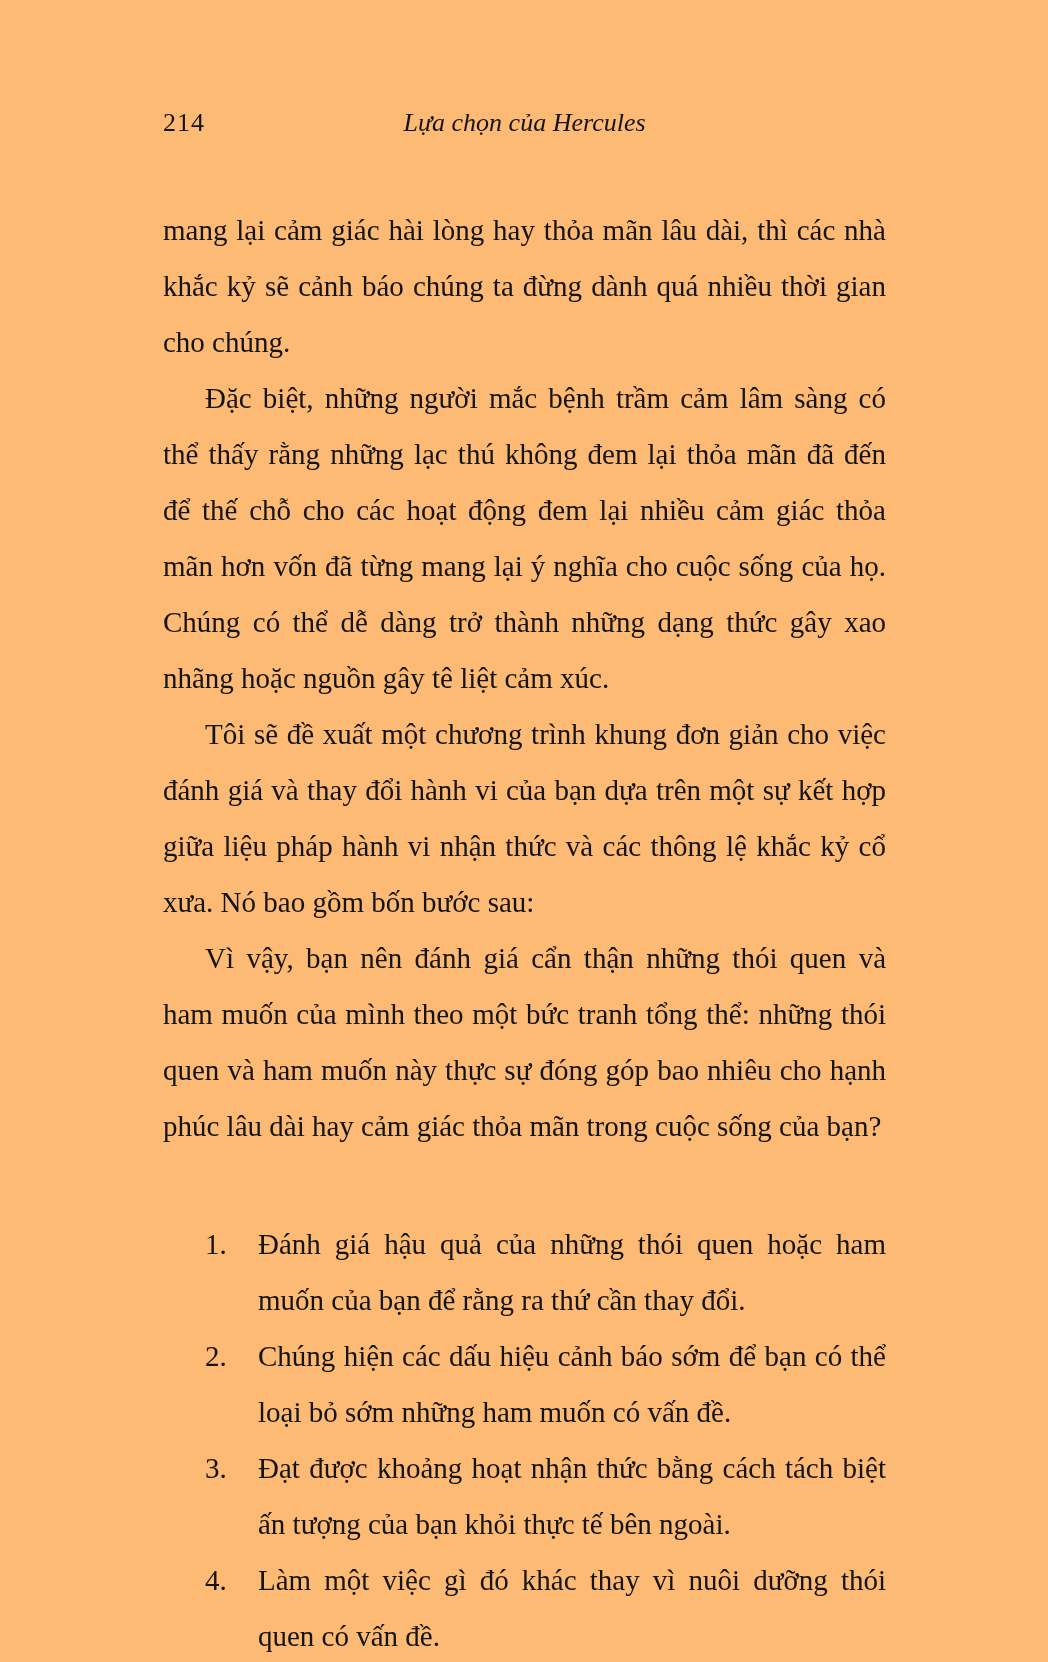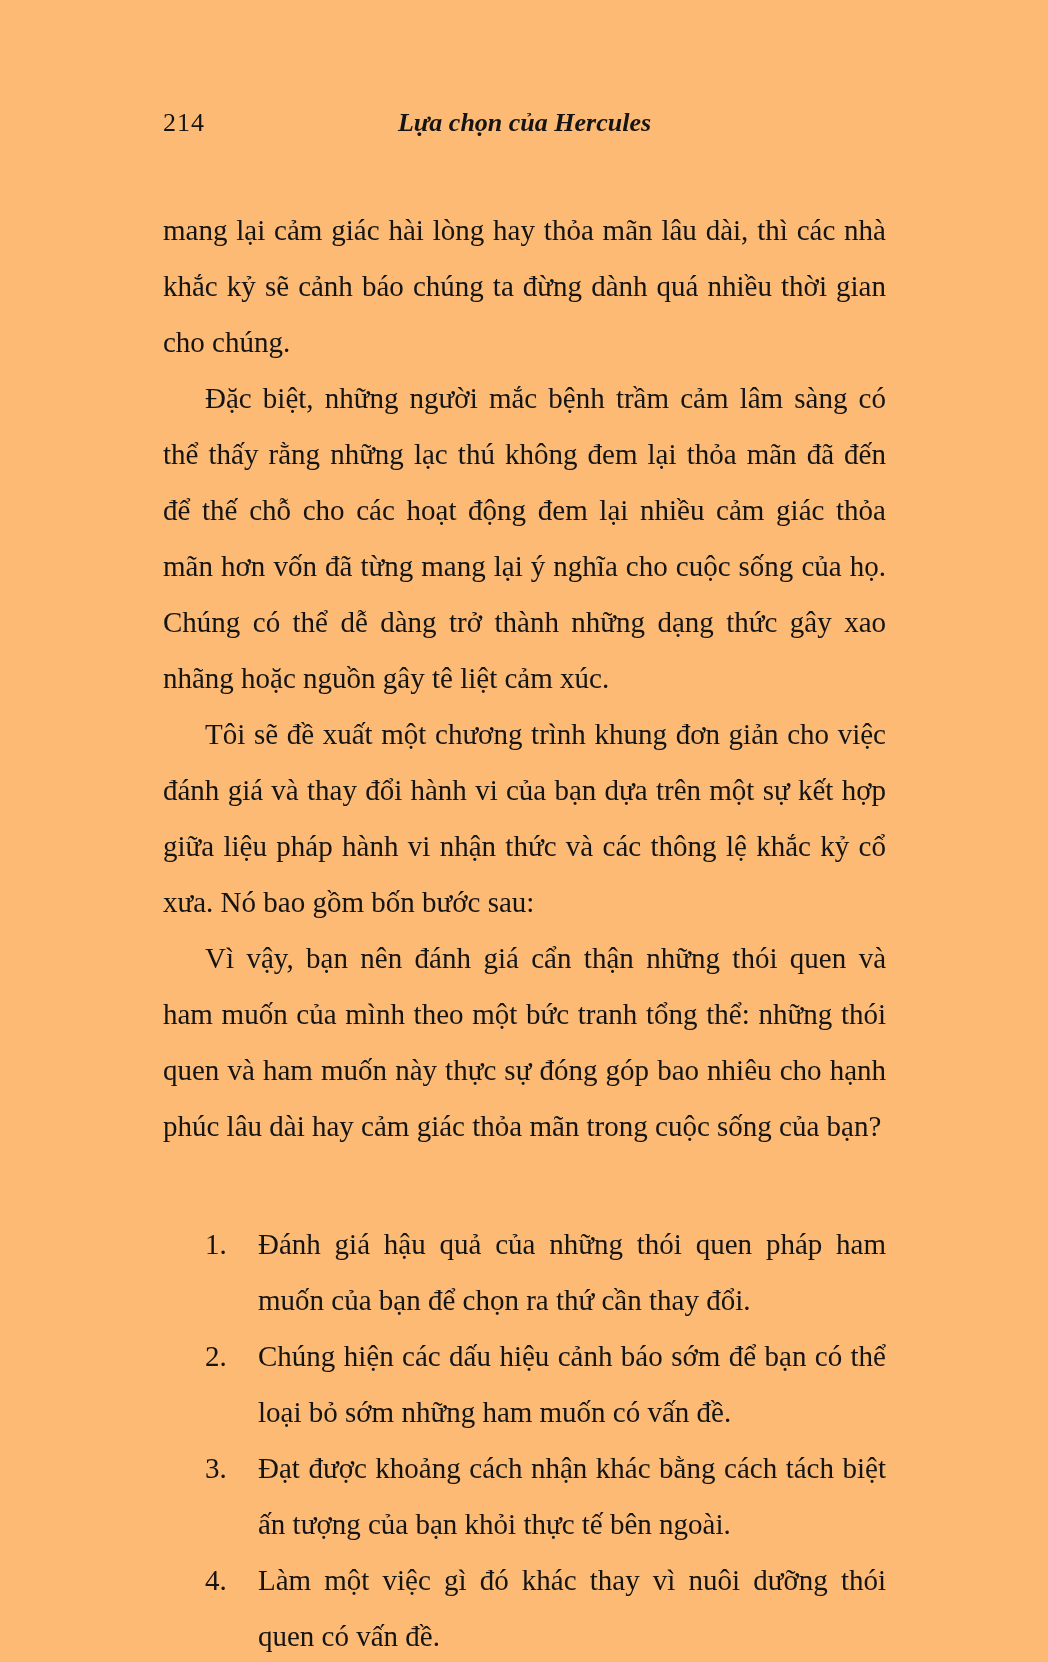--- a/index.html
+++ b/index.html
@@ -30,21 +30,20 @@
     position: absolute;
     left: 0;
     top: 0;
     font-style: normal;
     letter-spacing: 1px;
   }
   .running-title {
     display: block;
     text-align: center;
     font-style: italic;
-    font-weight: bold;
   }
   .page-body {
     font-size: 29px;
     line-height: 56px;
   }
   .page-body p {
     margin: 0;
     text-align: justify;
     text-justify: inter-word;
   }
@@ -85,31 +84,31 @@
     <p class="indent">Đặc biệt, những người mắc bệnh trầm cảm lâm sàng có thể thấy rằng những lạc thú không đem lại thỏa mãn đã đến để thế chỗ cho các hoạt động đem lại nhiều cảm giác thỏa mãn hơn vốn đã từng mang lại ý nghĩa cho cuộc sống của họ. Chúng có thể dễ dàng trở thành những dạng thức gây xao nhãng hoặc nguồn gây tê liệt cảm xúc.</p>
 
     <p class="indent">Tôi sẽ đề xuất một chương trình khung đơn giản cho việc đánh giá và thay đổi hành vi của bạn dựa trên một sự kết hợp giữa liệu pháp hành vi nhận thức và các thông lệ khắc kỷ cổ xưa. Nó bao gồm bốn bước sau:</p>
 
     <p class="indent">Vì vậy, bạn nên đánh giá cẩn thận những thói quen và ham muốn của mình theo một bức tranh tổng thể: những thói quen và ham muốn này thực sự đóng góp bao nhiêu cho hạnh phúc lâu dài hay cảm giác thỏa mãn trong cuộc sống của bạn?</p>
 
     <div class="steps-list">
 
       <div class="list-item">
         <span class="num">1.</span>
-        <span class="txt">Đánh giá hậu quả của những thói quen pháp ham muốn của bạn để chọn ra thứ cần thay đổi.</span>
+        <span class="txt">Đánh giá hậu quả của những thói quen hoặc ham muốn của bạn để rằng ra thứ cần thay đổi.</span>
       </div>
 
       <div class="list-item">
         <span class="num">2.</span>
         <span class="txt">Chúng hiện các dấu hiệu cảnh báo sớm để bạn có thể loại bỏ sớm những ham muốn có vấn đề.</span>
       </div>
 
       <div class="list-item">
         <span class="num">3.</span>
-        <span class="txt">Đạt được khoảng cách nhận khác bằng cách tách biệt ấn tượng của bạn khỏi thực tế bên ngoài.</span>
+        <span class="txt">Đạt được khoảng hoạt nhận thức bằng cách tách biệt ấn tượng của bạn khỏi thực tế bên ngoài.</span>
       </div>
 
       <div class="list-item">
         <span class="num">4.</span>
         <span class="txt">Làm một việc gì đó khác thay vì nuôi dưỡng thói quen có vấn đề.</span>
       </div>
 
     </div>
 
   </main>

